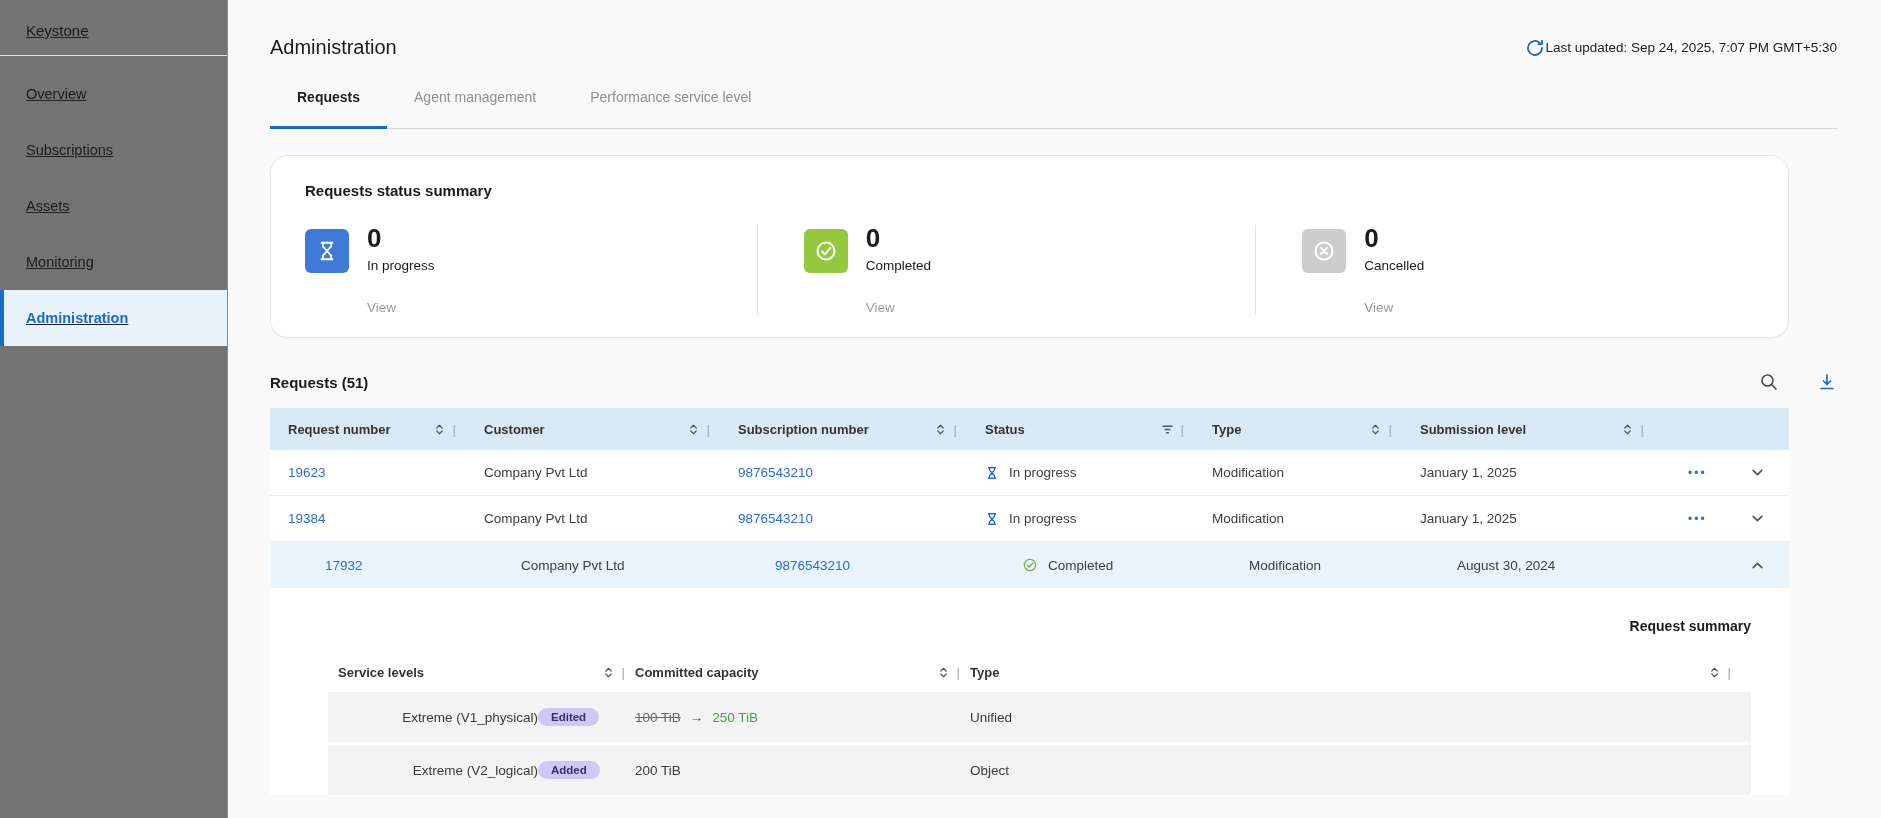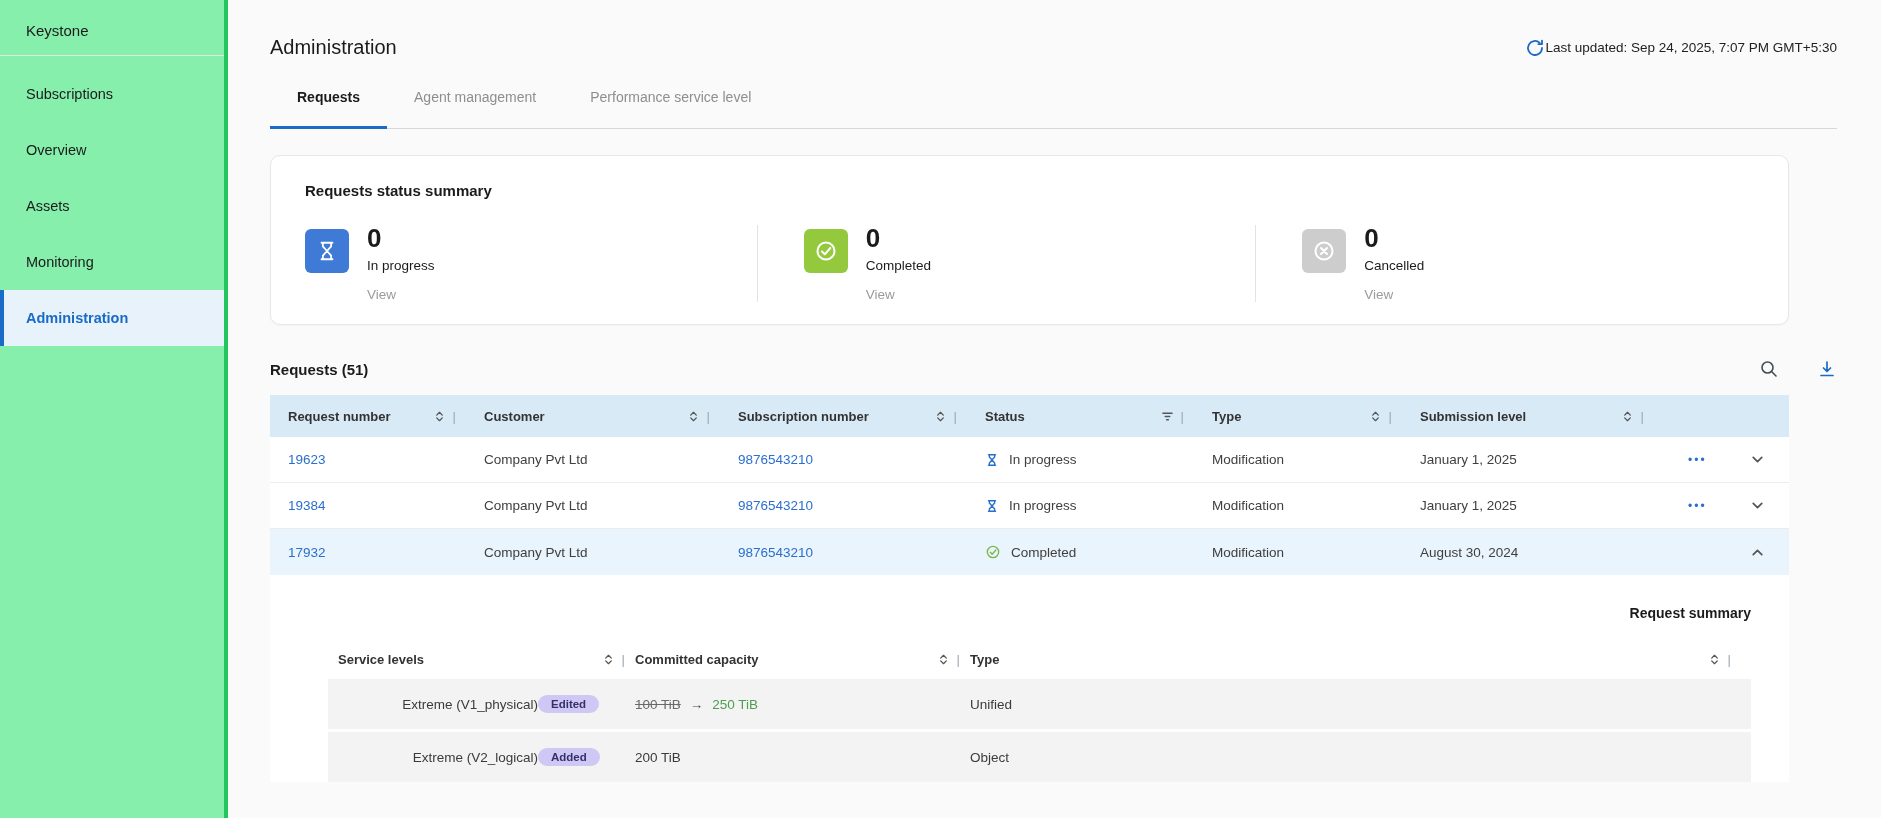--- a/index.html
+++ b/index.html
@@ -8,21 +8,21 @@
     font-family: "Liberation Sans", sans-serif;
     background: #fafafb;
     color: #222;
     font-size: 14px;
   }
   .app { display: flex; width: 100%; height: 100%; }
 
   
   .sidebar {
     width: 228px; min-width: 228px; height: 100%;
-    background: #86efac; border-right: 4px solid #22c55e;
+    background: #737373; border-right: 1px solid #22c55e; text-decoration: underline;
   }
   .brand { padding: 22px 26px 16px; font-size: 15px; color: #1b1b1b; }
   .side-divider { border-top: 1px solid #e4e4e4; }
   .nav { margin-top: 10px; }
   .nav-item {
     height: 56px; display: flex; align-items: center;
     padding: 0 26px; font-size: 14.5px; color: #1b1b1b;
     cursor: pointer; position: relative;
   }
   .nav-item.active {
@@ -51,39 +51,39 @@
     position: relative;
   }
   .tab.active { color: #1b1b1b; font-weight: 700; }
   .tab.active::after {
     content: ""; position: absolute; left: 0; right: 0; bottom: -1px;
     height: 3px; background: var(--accent, #1a6bc7);
   }
 
   
   .card {
-    background: #fff; border: 1px solid #e7e7e7; border-radius: 10px;
+    background: #fff; border: 1px solid #e7e7e7; border-radius: 18px;
     margin-top: 26px; margin-right: 48px;
     padding: 26px 34px 22px; box-shadow: 0 1px 2px rgba(0,0,0,0.03);
   }
   .card-title { font-size: 15px; font-weight: 700; color: #1b1b1b; }
   .tiles { display: flex; margin-top: 26px; }
   .tile { flex: 1; display: flex; gap: 18px; }
   .tile + .tile { border-left: 1px solid #e3e3e3; padding-left: 46px; }
   .tile-icon {
     width: 44px; height: 44px; border-radius: 6px;
     display: flex; align-items: center; justify-content: center; flex: none;
     margin-top: 4px;
   }
   .tile-icon.blue  { background: var(--tile-blue, #3f7ad6); }
   .tile-icon.green { background: var(--tile-green, #95c93d); }
   .tile-icon.gray  { background: var(--tile-gray, #cdcdcd); }
   .tile-count { font-size: 26px; font-weight: 600; line-height: 1; color: #1b1b1b; }
   .tile-label { font-size: 13.5px; color: #1b1b1b; margin-top: 7px; }
-  .tile-view  { font-size: 13.5px; color: #9b9b9b; margin-top: 14px; cursor: pointer; }
+  .tile-view  { font-size: 13.5px; color: #9b9b9b; margin-top: 27px; cursor: pointer; }
 
   
   .section-head {
     display: flex; justify-content: space-between; align-items: center;
     margin-top: 34px;
   }
   .section-title { font-size: 15px; font-weight: 700; color: #1b1b1b; }
   .head-icons { display: flex; align-items: center; gap: 38px; }
   .head-icons > span { cursor: pointer; display: flex; }
 
@@ -99,21 +99,21 @@
     display: flex; align-items: center; justify-content: space-between;
     padding: 0 10px 0 18px; font-size: 13px; font-weight: 700; color: #333;
     height: 100%; cursor: pointer;
   }
   .hgroup { display: flex; align-items: center; gap: 7px; }
   .pipe::after { content: "|"; color: #9aa6b0; font-size: 13px; font-weight: 400; }
   .trow {
     height: 46px; background: #fff; border-bottom: 1px solid #ececec;
     font-size: 13.5px; color: #404040;
   }
-  .trow.expanded { background: var(--expanded-row-bg, #e9f4fc); border-bottom: none; }
+  .trow.expanded { background: var(--expanded-row-bg, #e9f4fc); border-bottom: none; padding-left: 37px; }
   .td { padding-left: 18px; display: flex; align-items: center; }
   .link { color: var(--link, #2a6fce); cursor: pointer; }
   .status-cell { gap: 10px; }
   .actions-cell {
     justify-content: space-between; padding: 0 24px 0 34px;
   }
   .dots { color: var(--link, #2a6fce); font-size: 12px; letter-spacing: 2px; cursor: pointer; }
   .chev { cursor: pointer; display: flex; }
   .actions-cell.only-chev { justify-content: flex-end; }
 
@@ -149,22 +149,22 @@
 </style>
 </head>
 <body>
 
 <div class="app">
 
   <aside class="sidebar">
     <div class="brand">Keystone</div>
     <div class="side-divider"></div>
     <nav class="nav">
+      <div class="nav-item">Overview</div>
       <div class="nav-item">Subscriptions</div>
-      <div class="nav-item">Overview</div>
       <div class="nav-item">Assets</div>
       <div class="nav-item">Monitoring</div>
       <div class="nav-item active">Administration</div>
     </nav>
   </aside>
 
   <main class="main">
 
     <div class="page-header">
       <h1 class="page-title">Administration</h1>

